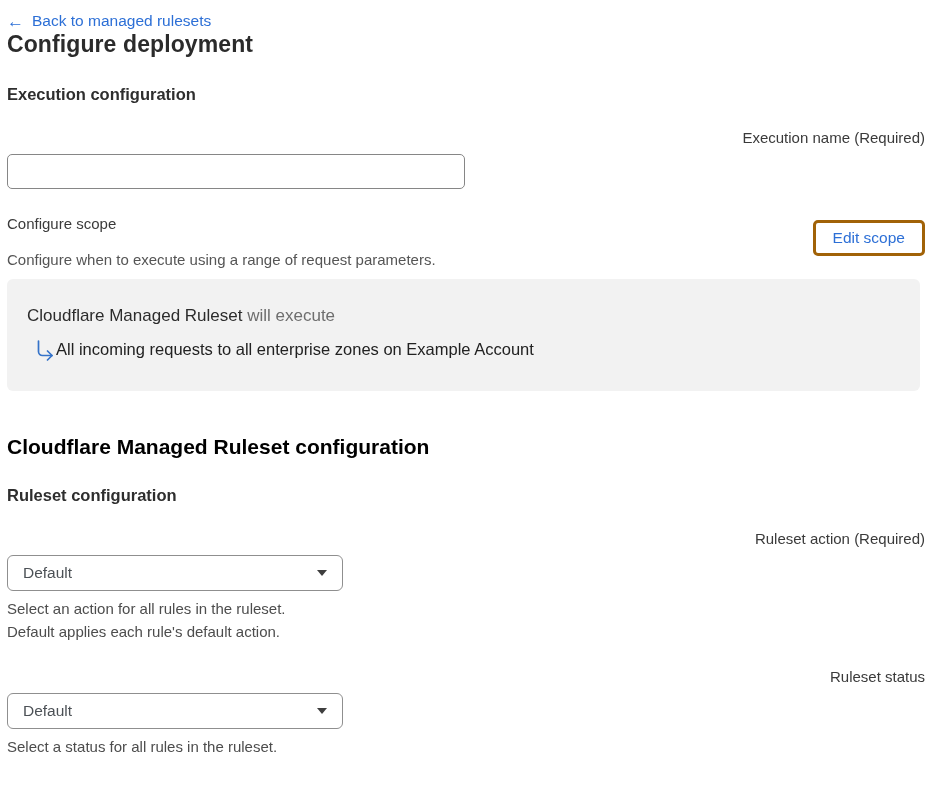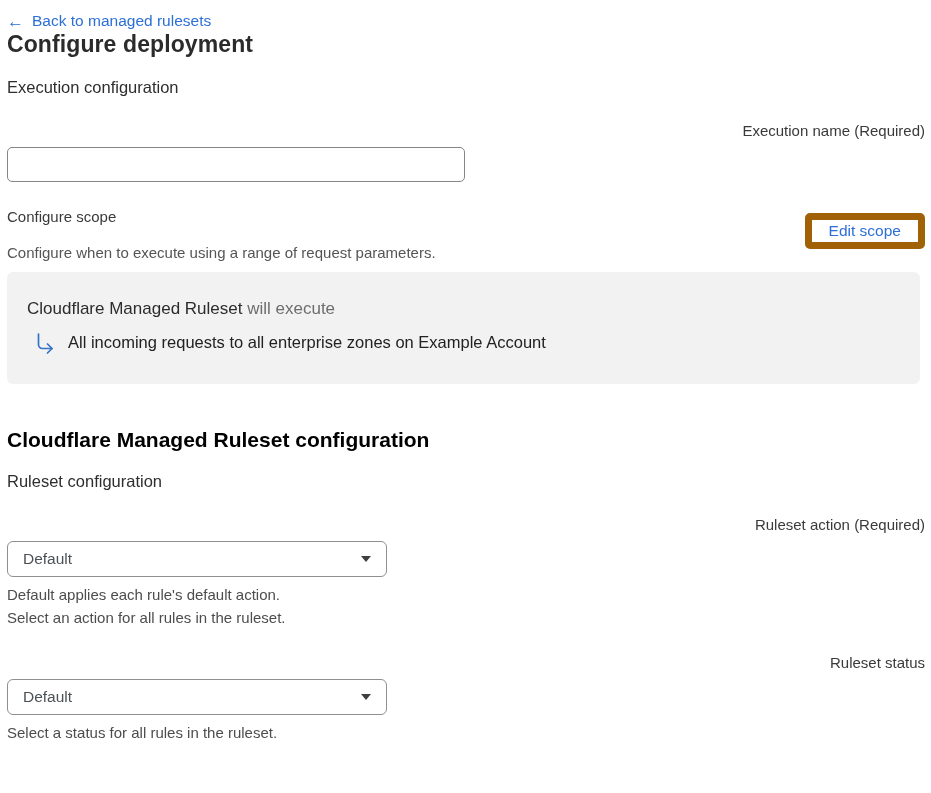--- a/index.html
+++ b/index.html
@@ -30,23 +30,23 @@
     color: #2b2b2b;
     letter-spacing: 0.1px;
   }
   .section-title {
     margin-top: 44px;
     font-size: 21px;
     font-weight: 600;
     color: #000000;
   }
   .section-heading {
-    margin-top: 20px;
+    margin-top: 27px;
     font-size: 16.5px;
-    font-weight: 400;
+    font-weight: 700;
     color: #2e2e2e;
   }
 
   .field-label { margin-top: 25px; font-size: 15px; color: #3a3a3a; text-align: right; }
 
   .text-input {
     display: block;
     margin-top: 8px;
     width: 458px;
     height: 35px;
@@ -68,21 +68,21 @@
     align-items: flex-start;
   }
   .scope-label { font-size: 15px; color: #3a3a3a; }
   .scope-desc { margin-top: 19px; font-size: 15px; color: #555555; }
   .edit-scope-btn {
     margin-top: 5px;
     margin-right: 0px;
     height: 36px;
     padding: 0 17px;
     background: #ffffff;
-    border: 7px solid #a16207;
+    border: 3px solid #a16207;
     border-radius: 5px;
     color: #2c6fd6;
     font-size: 15.5px;
     font-family: "Liberation Sans", sans-serif;
     cursor: pointer;
   }
 
   
   .summary-box {
     margin-top: 11px;
@@ -91,30 +91,29 @@
     border-radius: 6px;
     padding: 27px 20px 30px 20px;
   }
   .summary-line1 { font-size: 17px; color: #2c2c2c; }
   .summary-line1 .muted { color: #6e6e6e; }
   .summary-line2 {
     margin-top: 13px;
     margin-left: 7px;
     display: flex;
     align-items: center;
-    gap: 12px;
     font-size: 16.5px;
     color: #222222;
   }
   .corner-arrow { flex: 0 0 auto; display: block; }
 
   
   .select-box {
     margin-top: 8px;
-    width: 380px;
+    width: 336px;
     height: 36px;
     border: 1px solid #8f8f8f;
     border-radius: 6px;
     background: #fff;
     display: flex;
     align-items: center;
     justify-content: space-between;
     padding: 0 15px;
     cursor: pointer;
   }
@@ -169,22 +168,22 @@
   <h1 class="section-title">Cloudflare Managed Ruleset configuration</h1>
 
   <h2 class="section-heading">Ruleset configuration</h2>
 
   <div class="field-label">Ruleset action (Required)</div>
   <div class="select-box">
     <span class="select-value">Default</span>
     <span class="caret-down"></span>
   </div>
   <div class="help-text">
+    <div>Select an action for all rules in the ruleset.</div>
     <div>Default applies each rule's default action.</div>
-    <div>Select an action for all rules in the ruleset.</div>
   </div>
 
   <div class="field-label">Ruleset status</div>
   <div class="select-box">
     <span class="select-value">Default</span>
     <span class="caret-down"></span>
   </div>
   <div class="help-text">
     <div>Select a status for all rules in the ruleset.</div>
   </div>

